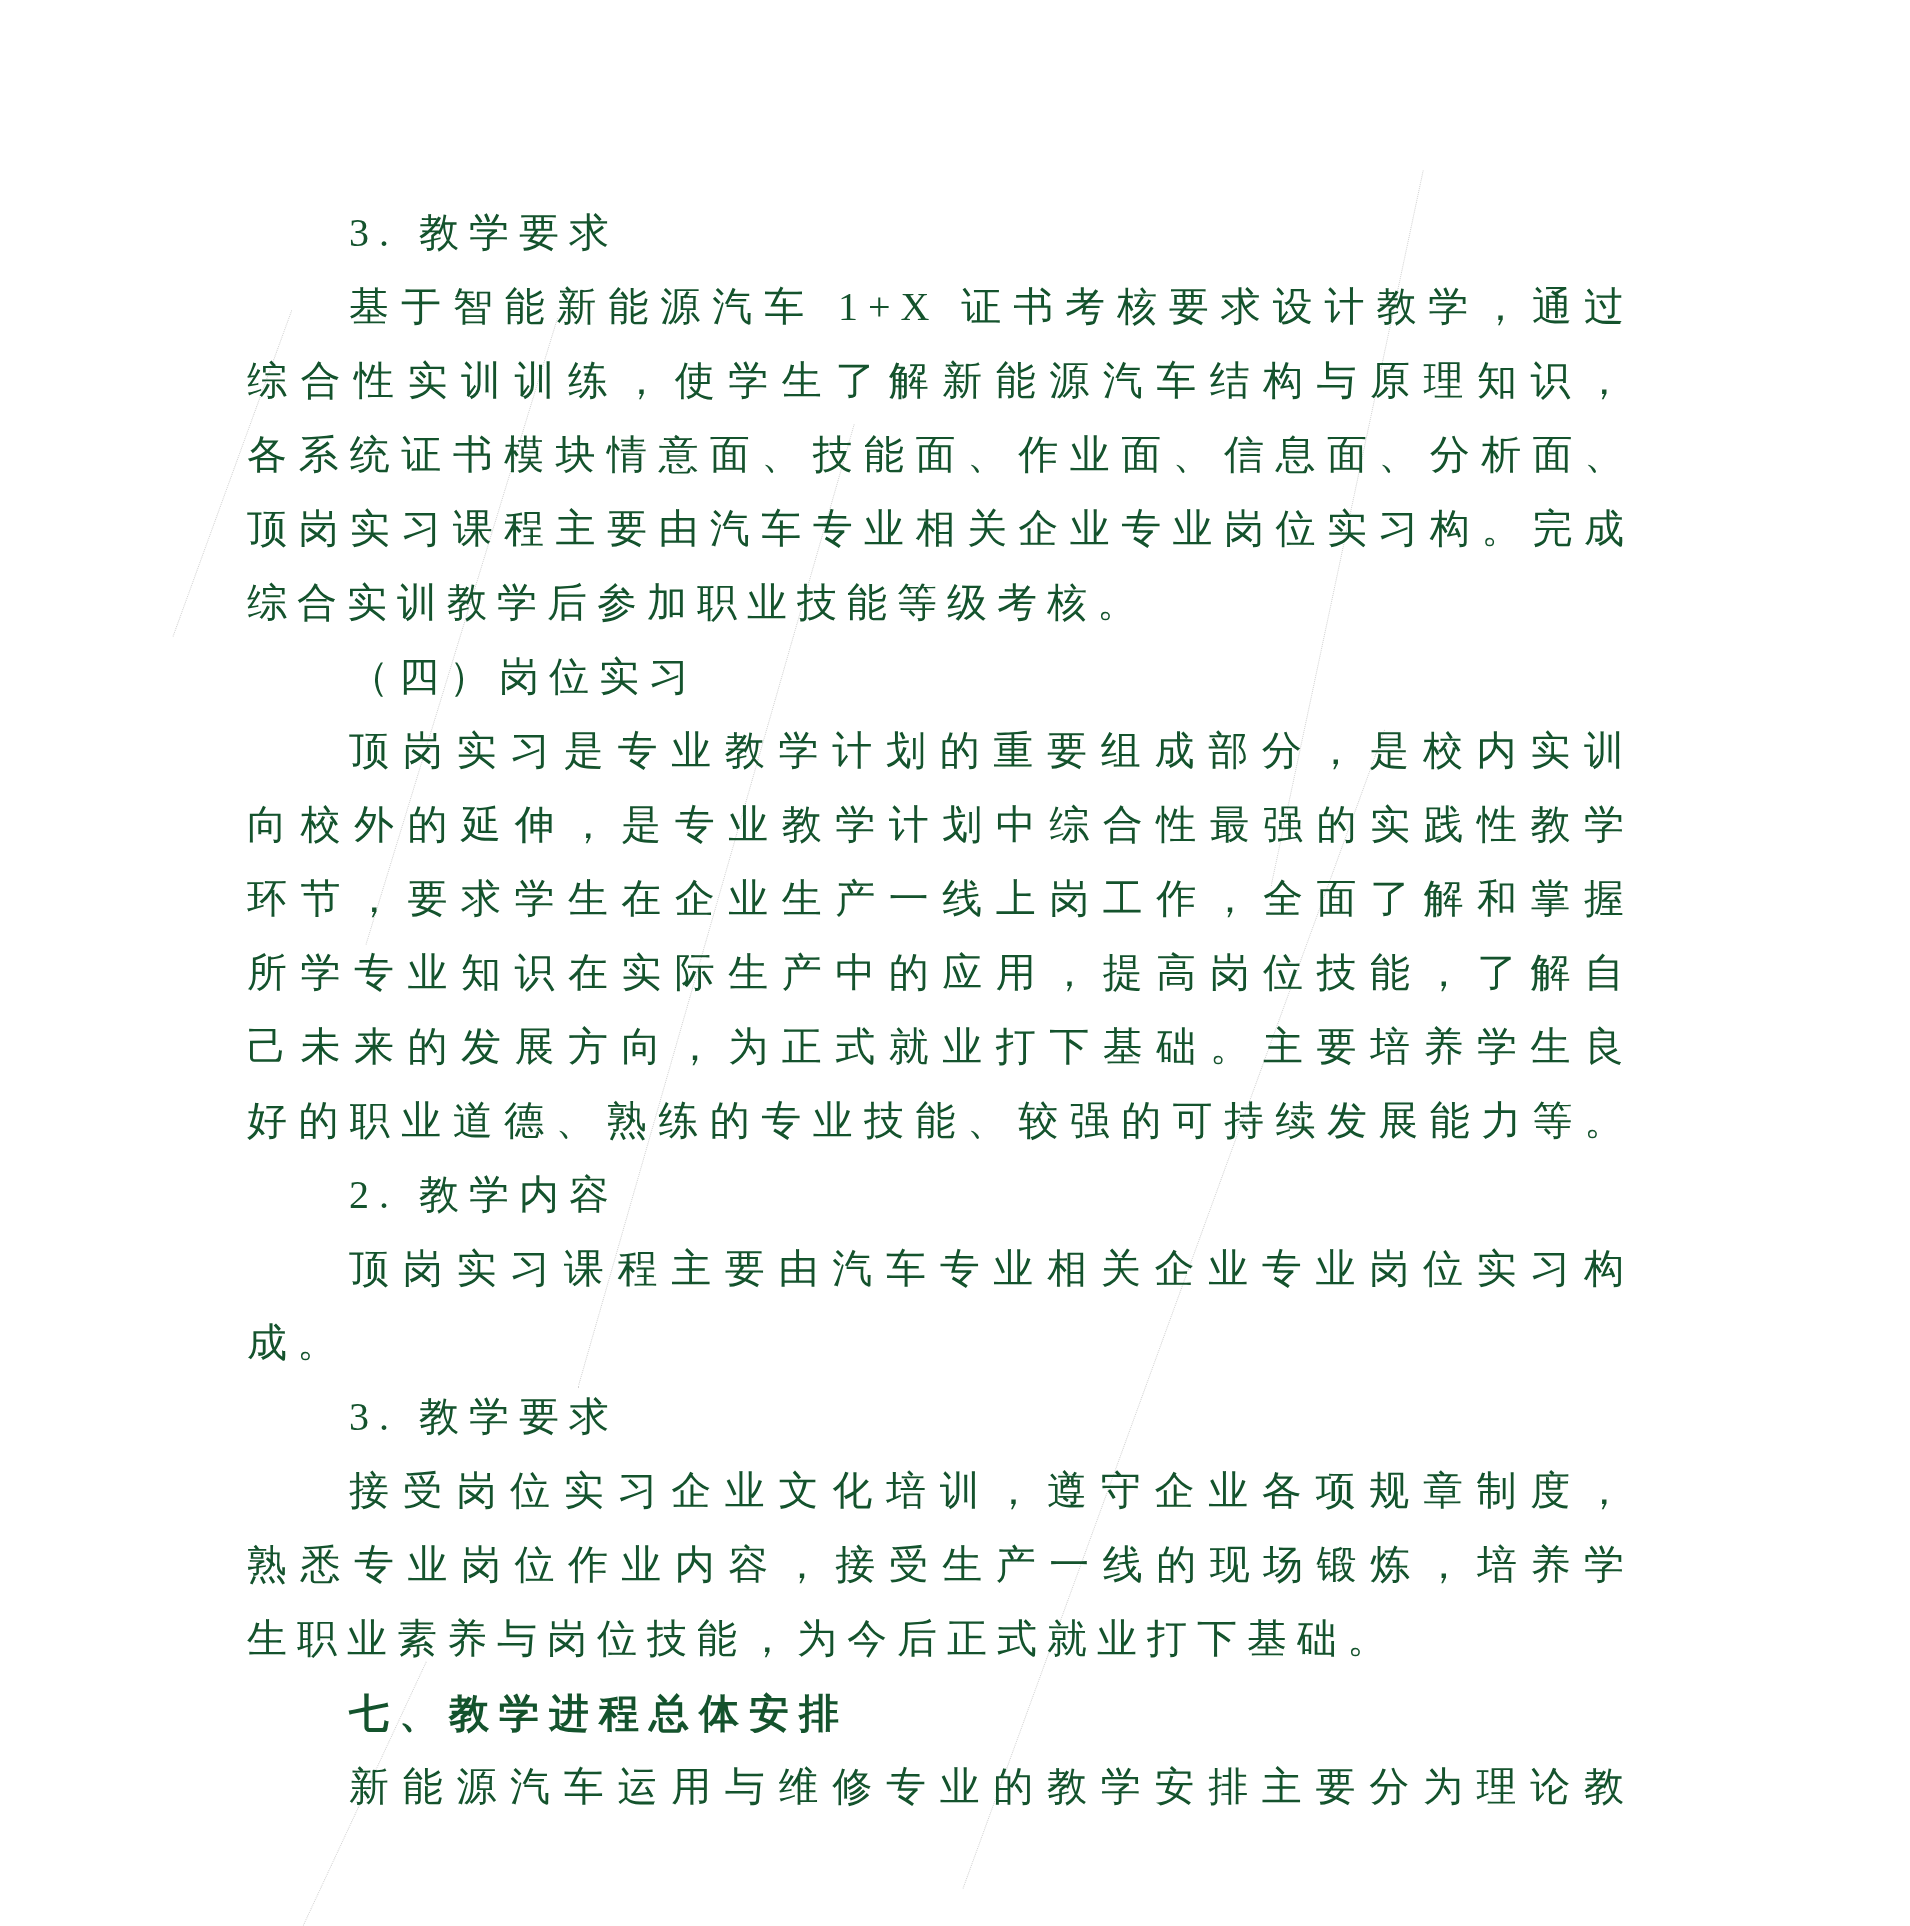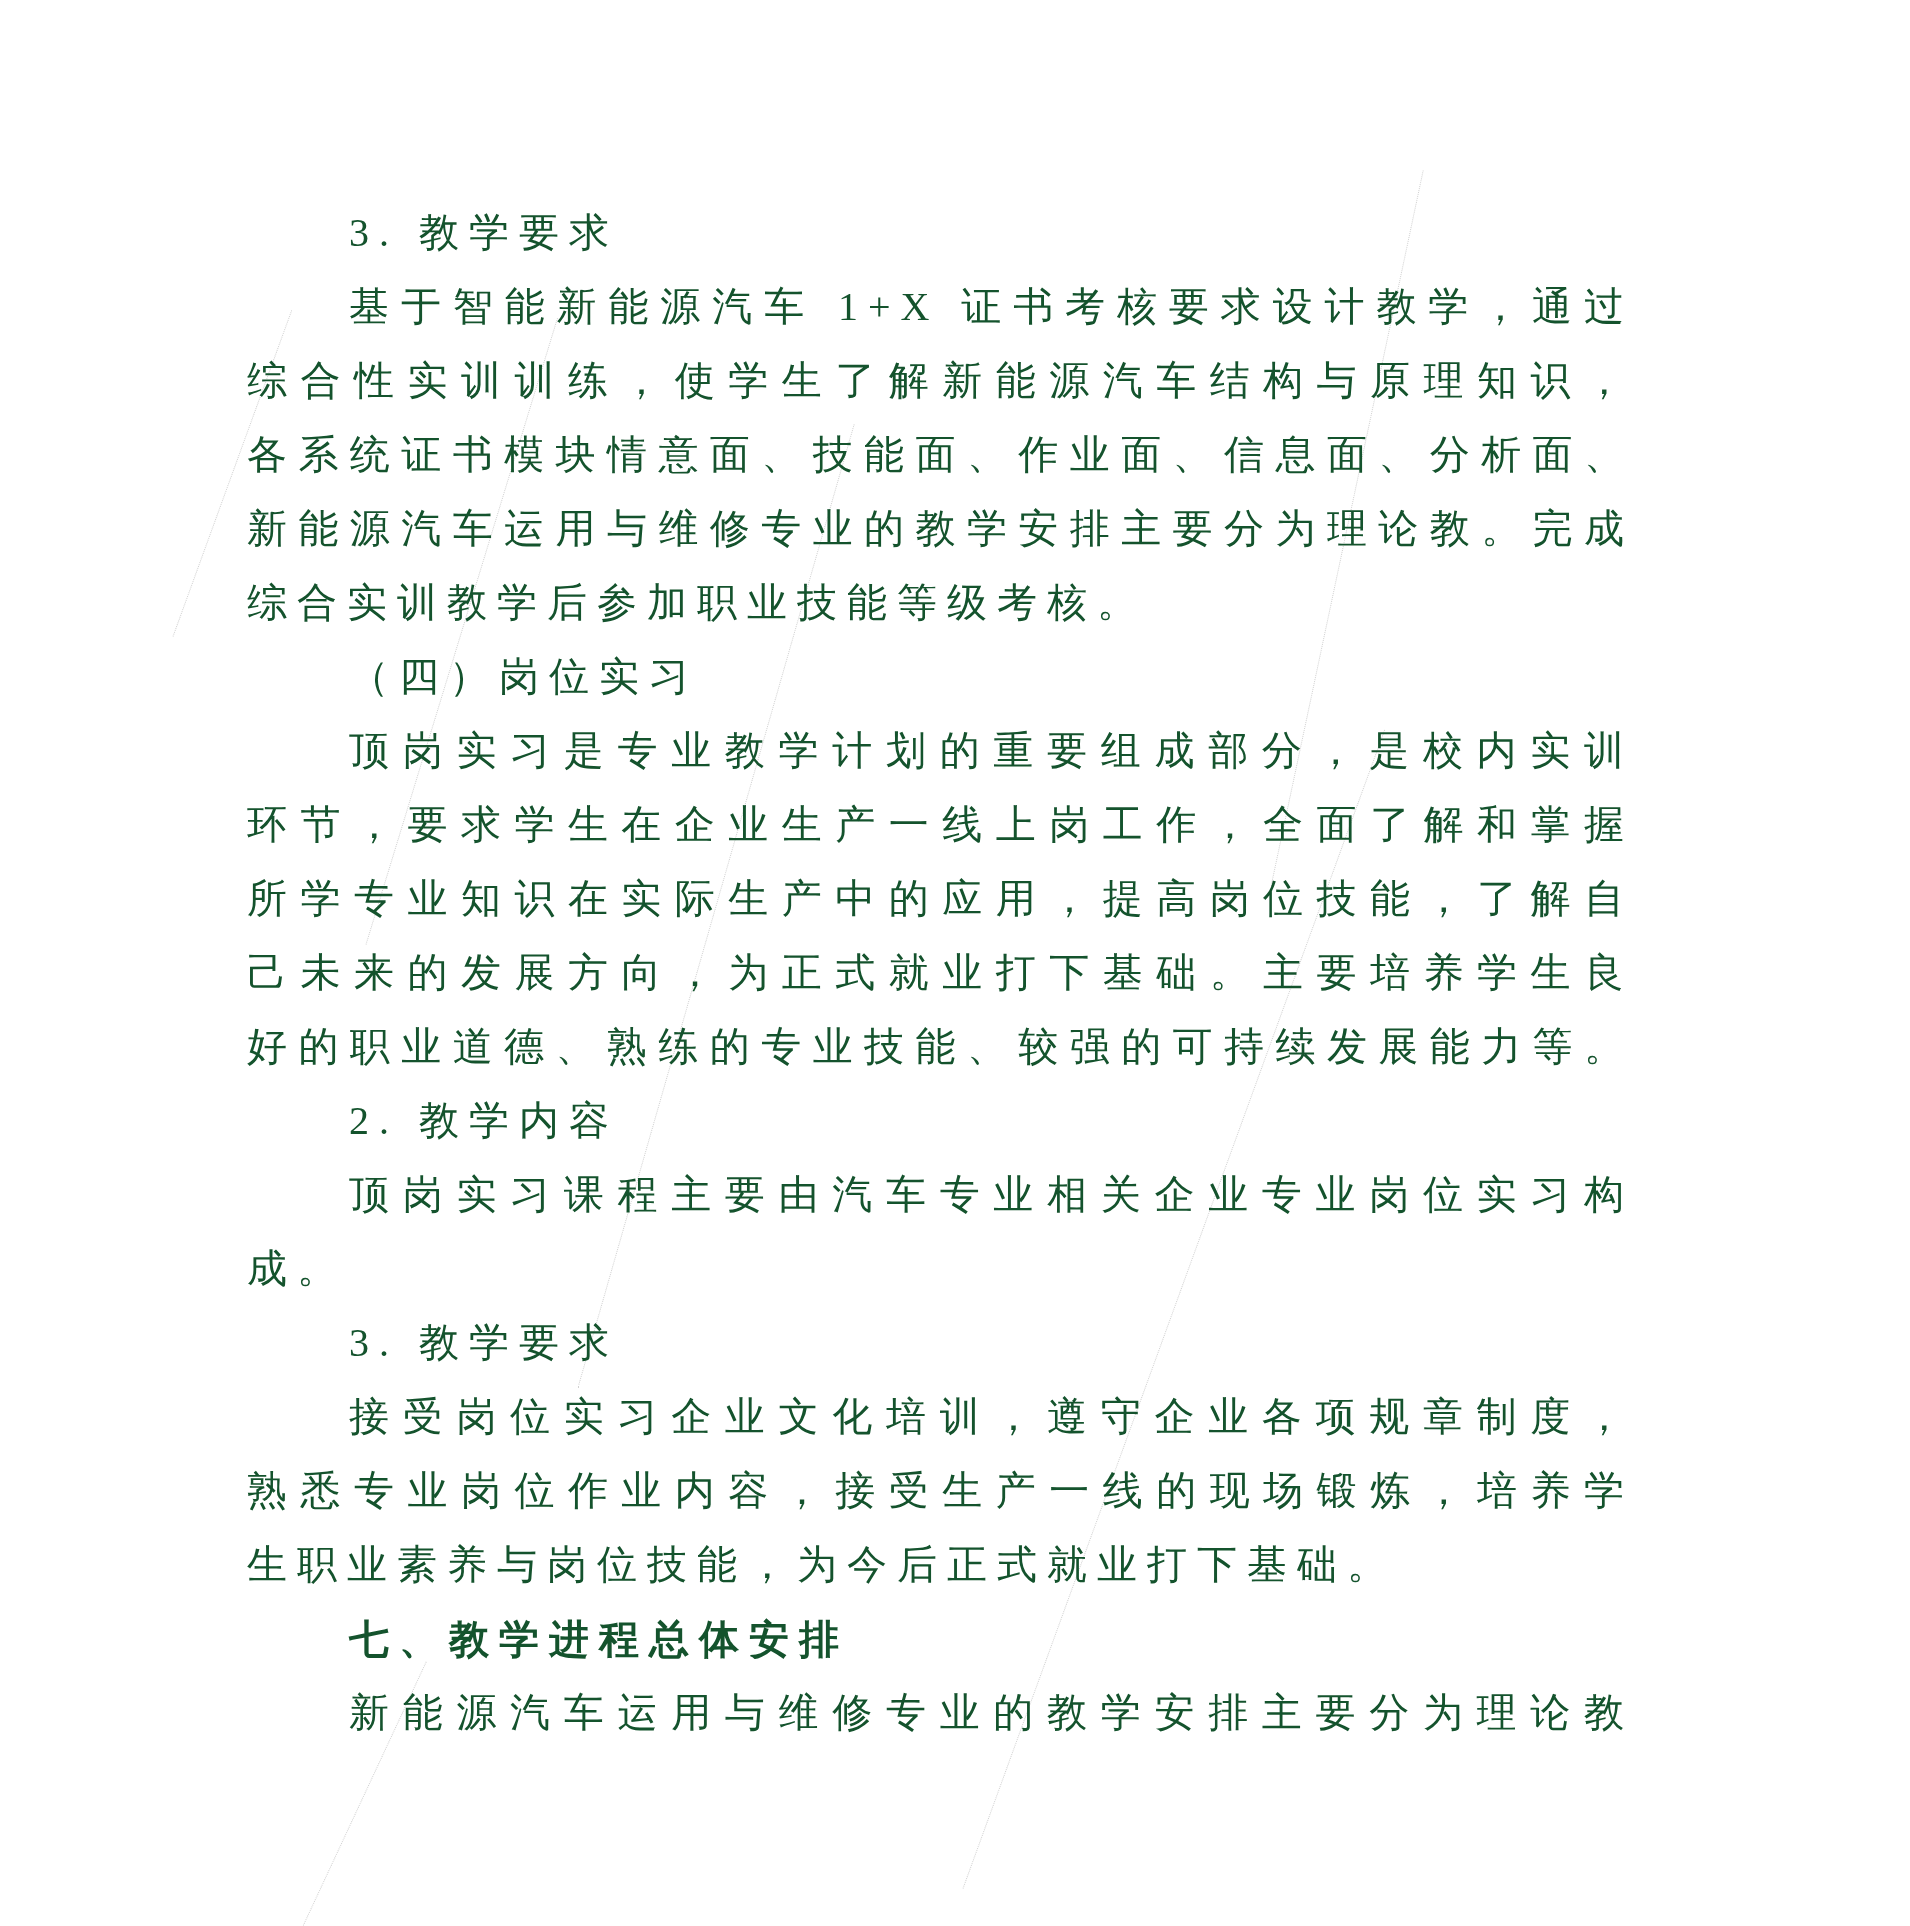--- a/index.html
+++ b/index.html
@@ -83,24 +83,25 @@
   <div class="diag d4"></div>
   <div class="diag d5"></div>
 
   <div class="diag d7"></div>
 
   <div class="text-block" id="text-block">
       <div class="line s-heading">3. 教学要求</div>
       <div class="line s-first-justify">基于智能新能源汽车 1+X 证书考核要求设计教学，通过</div>
       <div class="line s-justify">综合性实训训练，使学生了解新能源汽车结构与原理知识，</div>
       <div class="line s-justify">各系统证书模块情意面、技能面、作业面、信息面、分析面、</div>
-      <div class="line s-justify">新能源汽车运用与维修专业的教学安排主要分为理论教。完成</div>
+      <div class="line s-justify">顶岗实习课程主要由汽车专业相关企业专业岗位实习构。完成</div>
       <div class="line s-plain">综合实训教学后参加职业技能等级考核。</div>
       <div class="line s-heading">（四）岗位实习</div>
       <div class="line s-first-justify">顶岗实习是专业教学计划的重要组成部分，是校内实训</div>
+      <div class="line s-justify">向校外的延伸，是专业教学计划中综合性最强的实践性教学</div>
       <div class="line s-justify">环节，要求学生在企业生产一线上岗工作，全面了解和掌握</div>
       <div class="line s-justify">所学专业知识在实际生产中的应用，提高岗位技能，了解自</div>
       <div class="line s-justify">己未来的发展方向，为正式就业打下基础。主要培养学生良</div>
       <div class="line s-justify">好的职业道德、熟练的专业技能、较强的可持续发展能力等。</div>
       <div class="line s-heading">2. 教学内容</div>
       <div class="line s-first-justify">顶岗实习课程主要由汽车专业相关企业专业岗位实习构</div>
       <div class="line s-plain">成。</div>
       <div class="line s-heading">3. 教学要求</div>
       <div class="line s-first-justify">接受岗位实习企业文化培训，遵守企业各项规章制度，</div>
       <div class="line s-justify">熟悉专业岗位作业内容，接受生产一线的现场锻炼，培养学</div>

